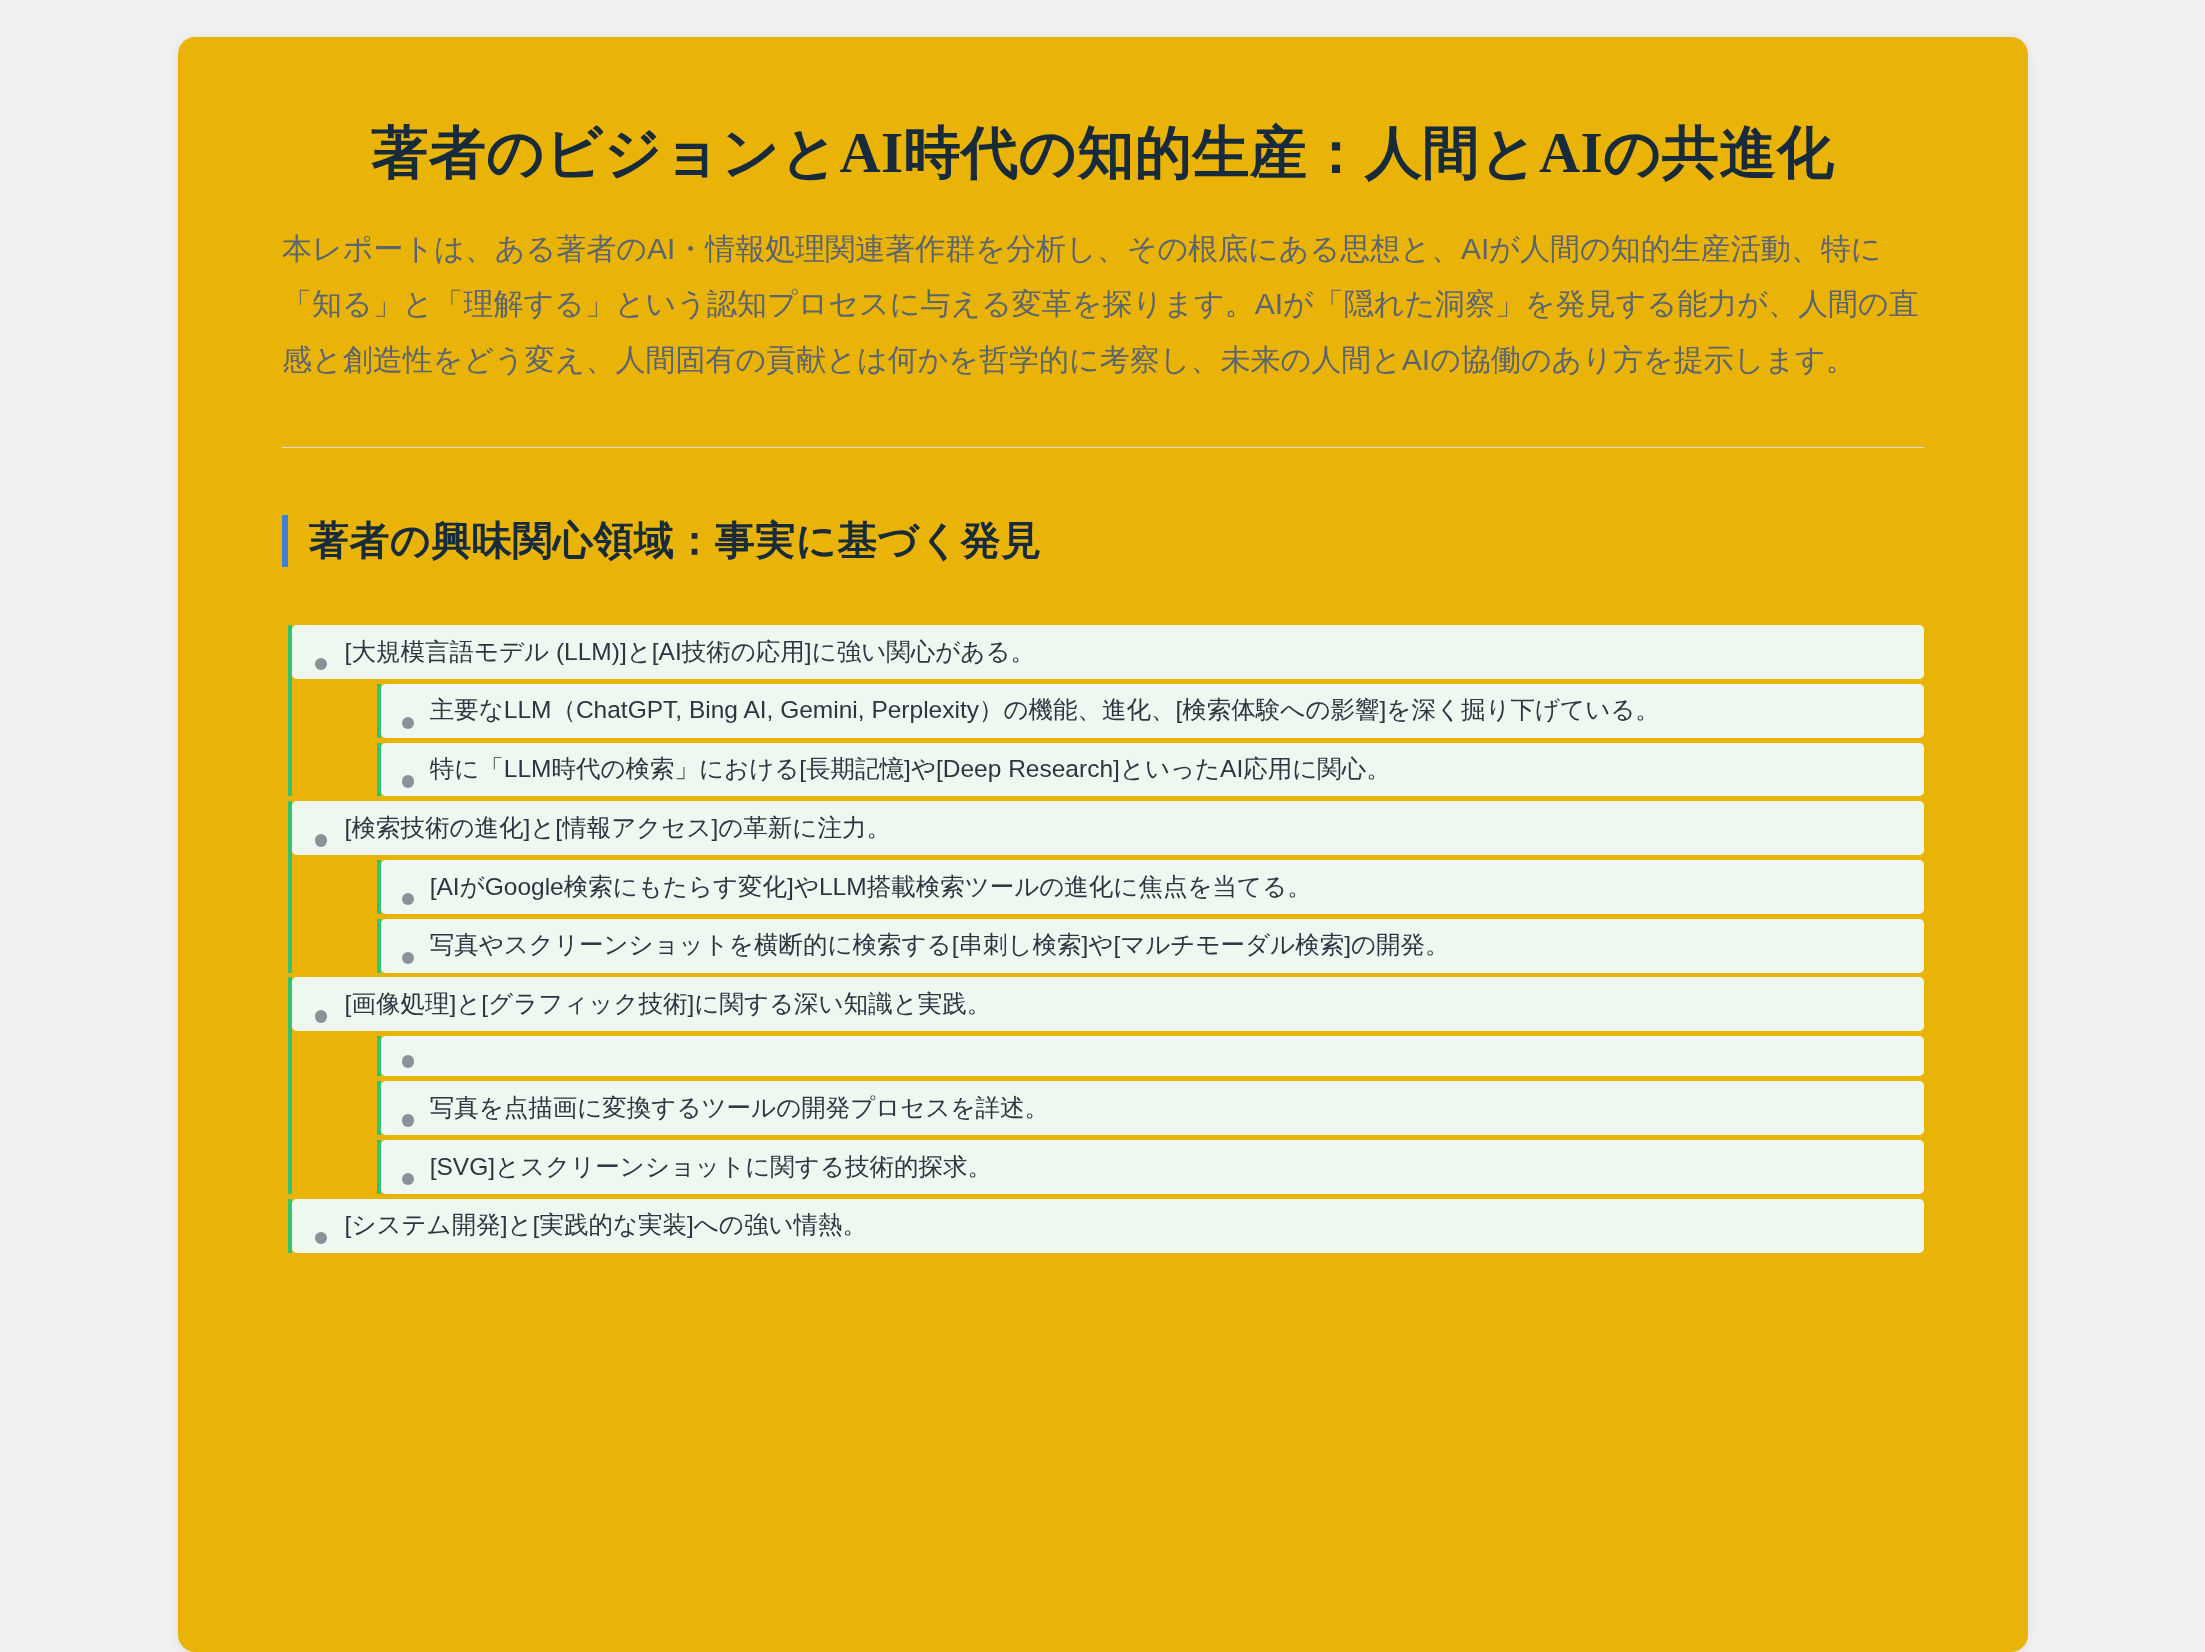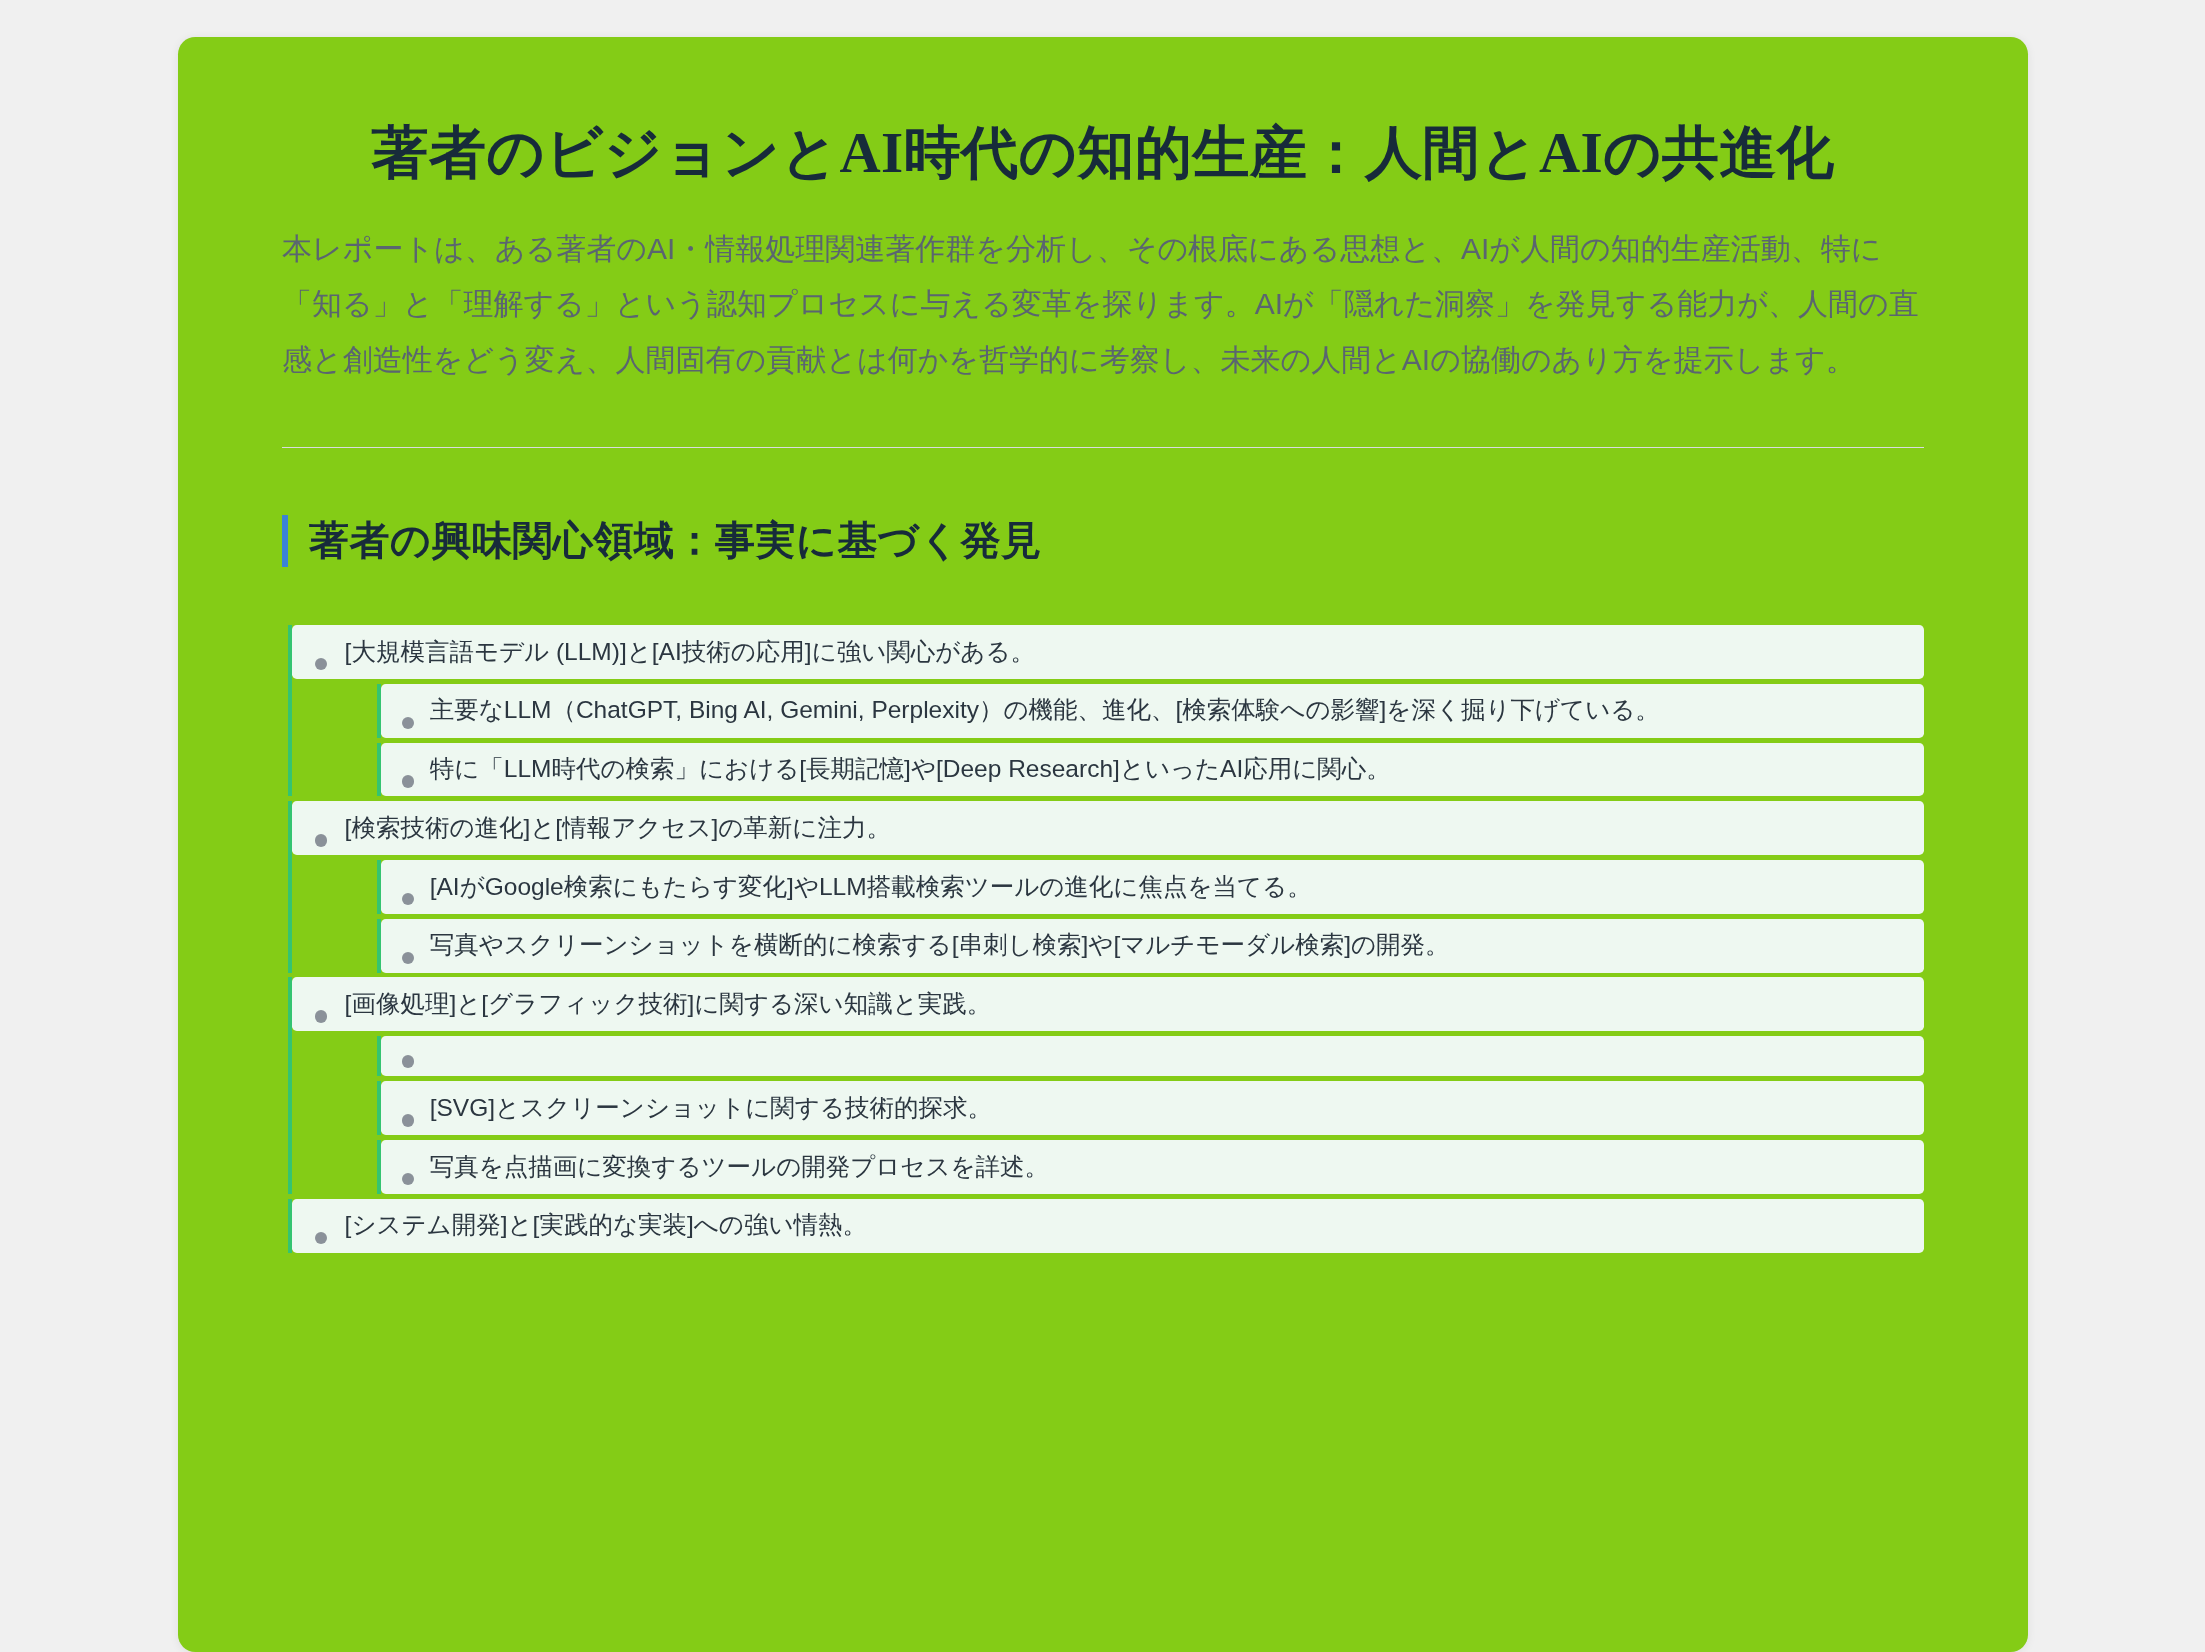--- a/index.html
+++ b/index.html
@@ -12,21 +12,21 @@
     width: 2206px;
     height: 1652px;
     overflow: hidden;
   }
   .page-wrap {
     padding: 37px 178px 0 178px;
     box-sizing: border-box;
     height: 100%;
   }
   .card {
-    background: #84cc16;
+    background: #eab308;
     border-radius: 17.3px;
     box-shadow: 0 1.9px 9.6px rgba(0,0,0,0.07);
     padding: 81px 0 0 0;
     height: 100%;
     box-sizing: border-box;
     overflow: hidden;
   }
   .inner {
     padding: 0 104px;
   }
@@ -176,27 +176,27 @@
           </div>
           <ul class="lvl2">
             <li class="lvl2-item">
               <div class="row">
                 <span class="bullet sub"></span>
               </div>
             </li>
             <li class="lvl2-item">
               <div class="row">
                 <span class="bullet sub"></span>
+                <span class="row-text">写真を点描画に変換するツールの開発プロセスを詳述。</span>
+              </div>
+            </li>
+            <li class="lvl2-item">
+              <div class="row">
+                <span class="bullet sub"></span>
                 <span class="row-text">[SVG]とスクリーンショットに関する技術的探求。</span>
-              </div>
-            </li>
-            <li class="lvl2-item">
-              <div class="row">
-                <span class="bullet sub"></span>
-                <span class="row-text">写真を点描画に変換するツールの開発プロセスを詳述。</span>
               </div>
             </li>
           </ul>
         </li>
 
         <li class="lvl1-item">
           <div class="row">
             <span class="bullet"></span>
             <span class="row-text">[システム開発]と[実践的な実装]への強い情熱。</span>
           </div>

